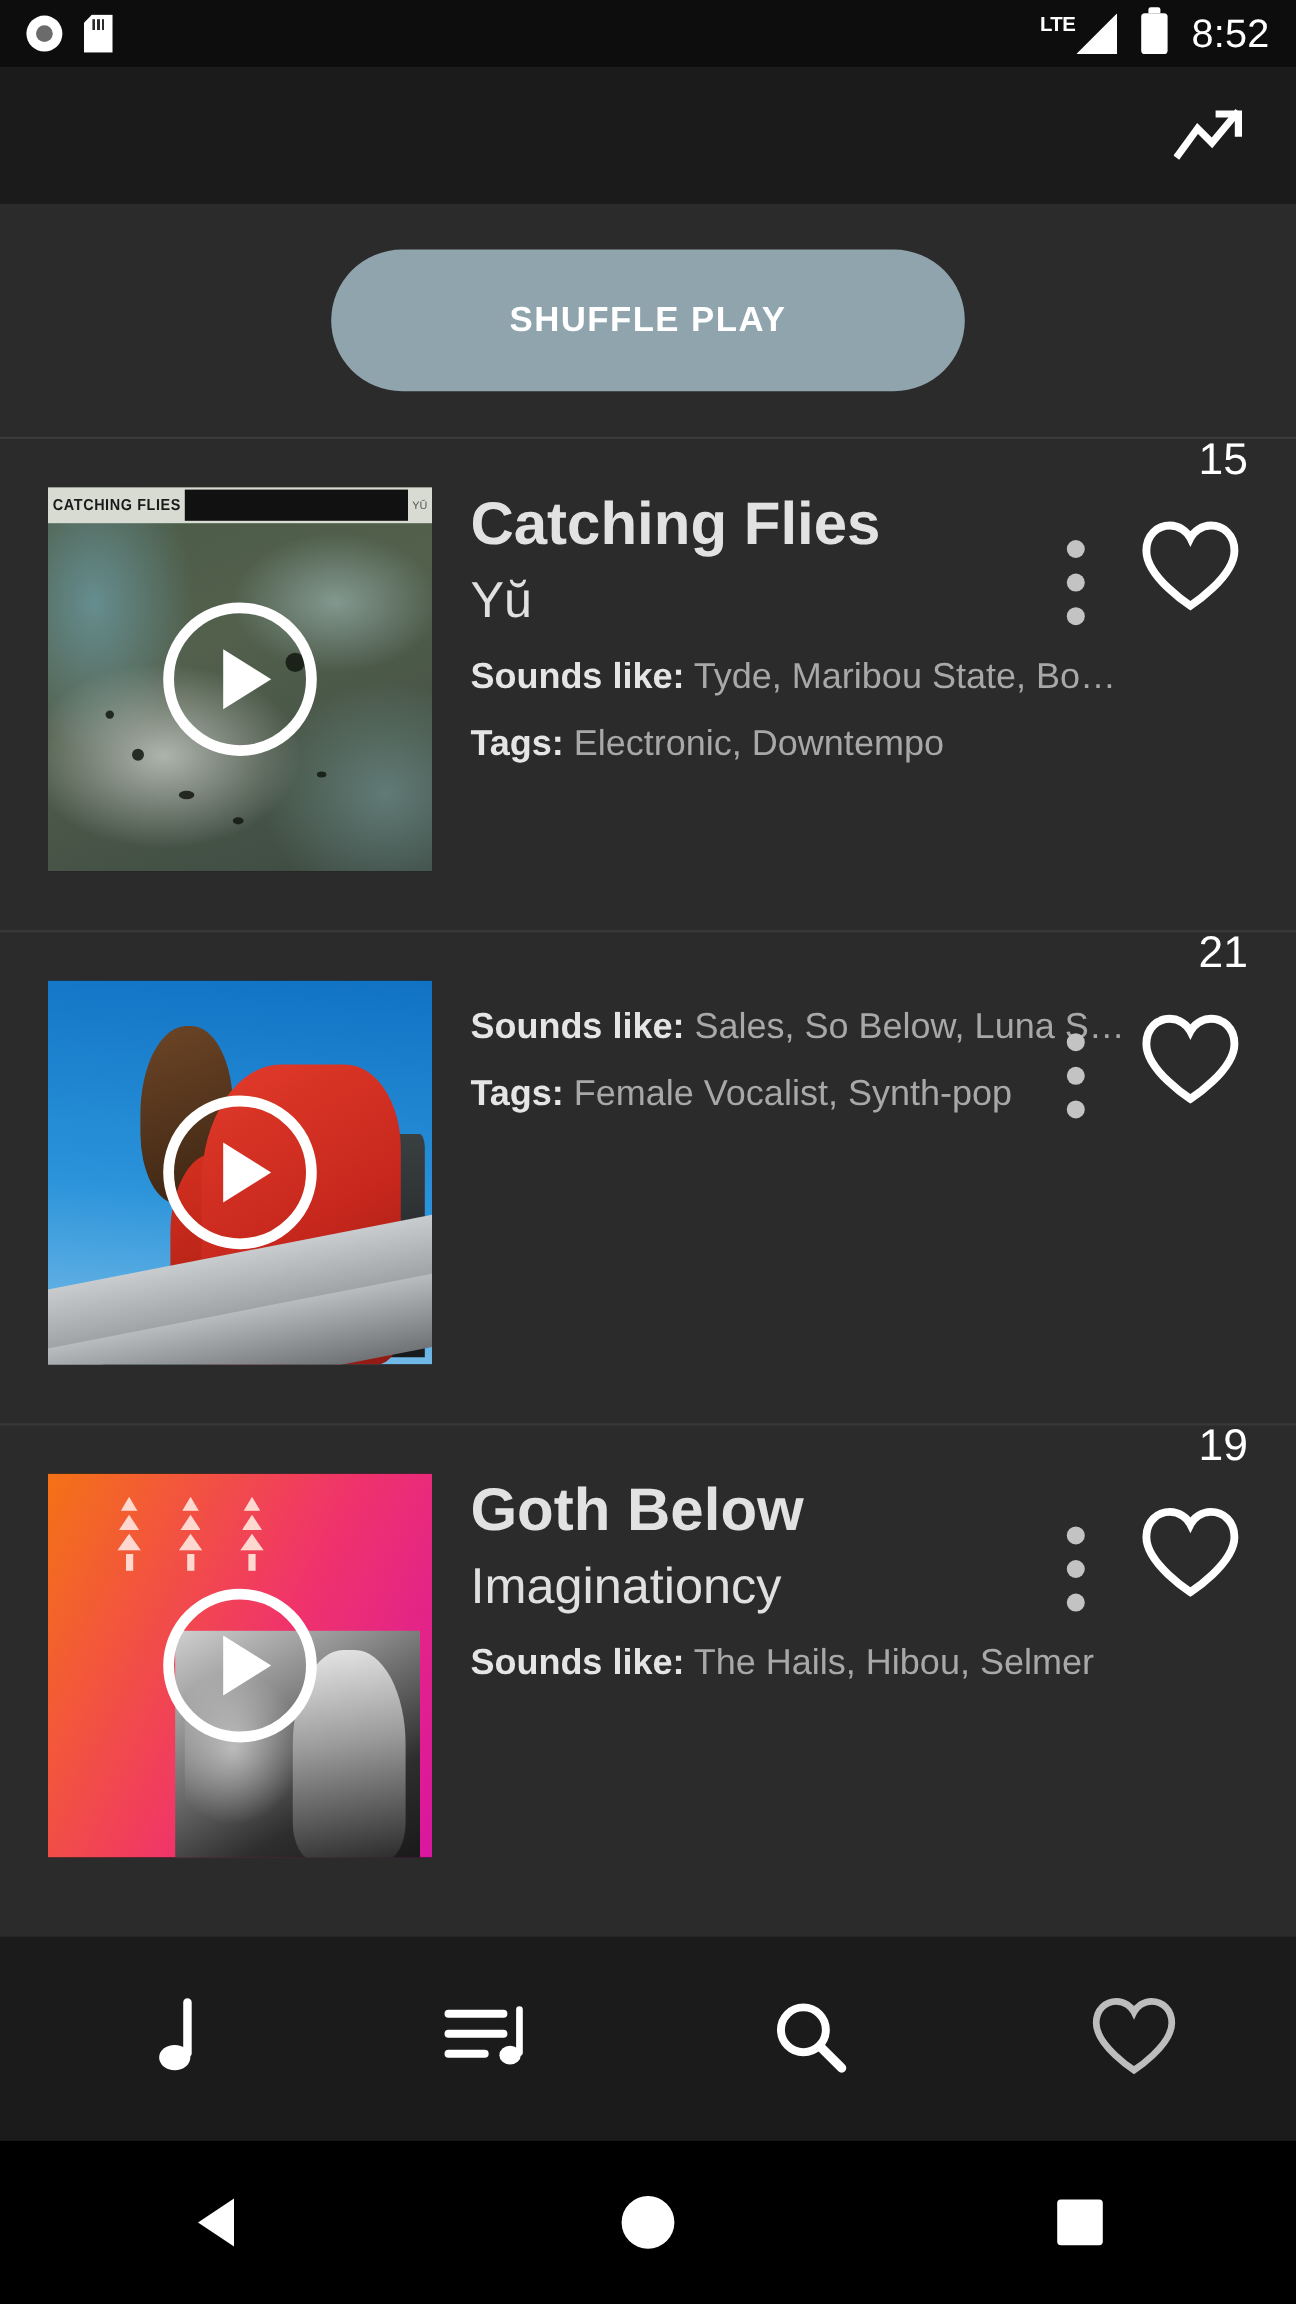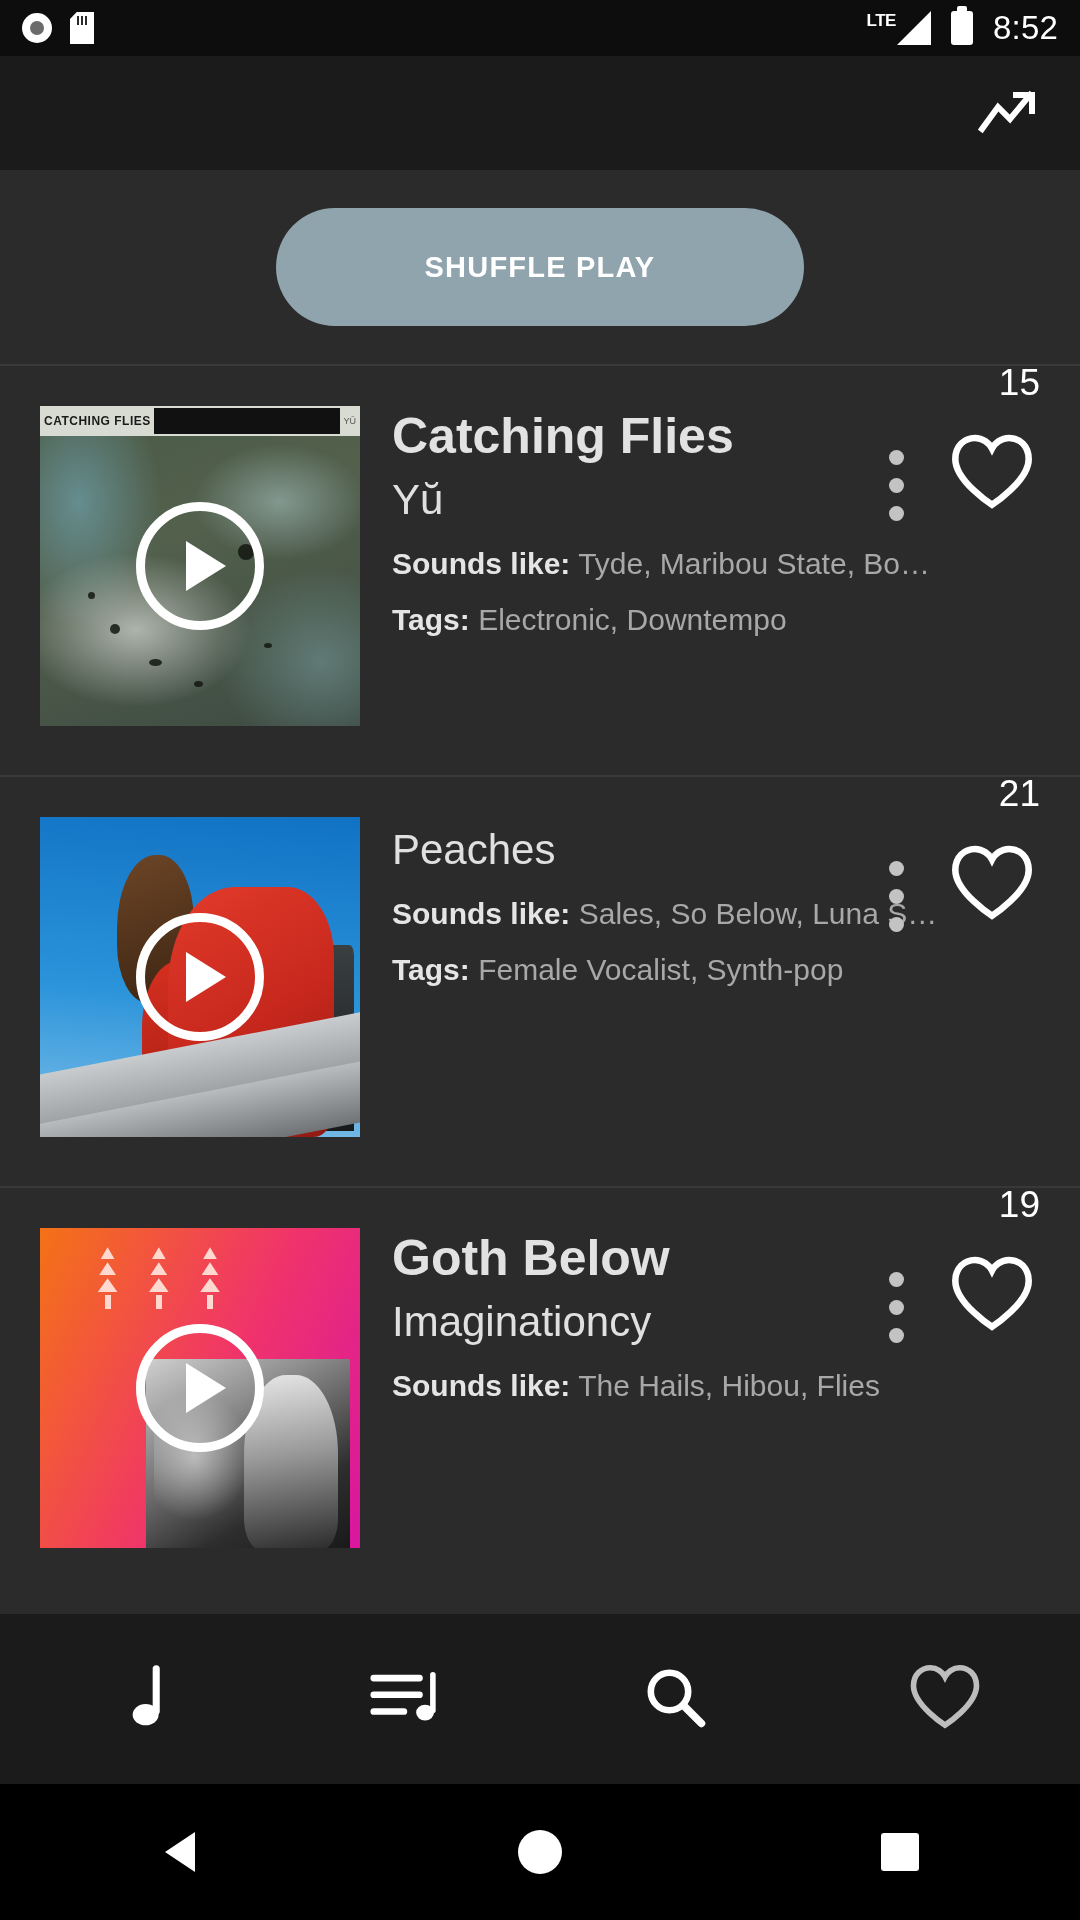--- a/index.html
+++ b/index.html
@@ -285,21 +285,20 @@
           <span class="dark"></span>
           <span class="hair"></span>
           <span class="jacket2"></span>
           <span class="jacket"></span>
           <span class="rail"></span>
           <span class="rail2"></span>
         </div>
         <span class="play"></span>
       </div>
       <div class="meta">
-        <div class="song-sub">Peaches</div>
         <div class="song-line">
           <span class="lbl">Sounds like:</span>
           <span class="val">Sales, So Below, Luna S…</span>
         </div>
         <div class="song-line">
           <span class="lbl">Tags:</span>
           <span class="val">Female Vocalist, Synth-pop</span>
         </div>
         <div class="actions">
           <span class="likes">21</span>
@@ -344,21 +343,21 @@
               <span class="fig"></span>
             </span>
         </div>
         <span class="play"></span>
       </div>
       <div class="meta">
         <div class="song-title">Goth Below</div>
         <div class="song-sub">Imaginationcy</div>
         <div class="song-line">
           <span class="lbl">Sounds like:</span>
-          <span class="val">The Hails, Hibou, Flies</span>
+          <span class="val">The Hails, Hibou, Selmer</span>
         </div>
         <div class="actions">
           <span class="likes">19</span>
           <span class="dots">
               <i></i>
               <i></i>
               <i></i>
             </span>
           <span class="heart-btn">
             <svg viewBox="0 0 64 58" width="84" height="76">

